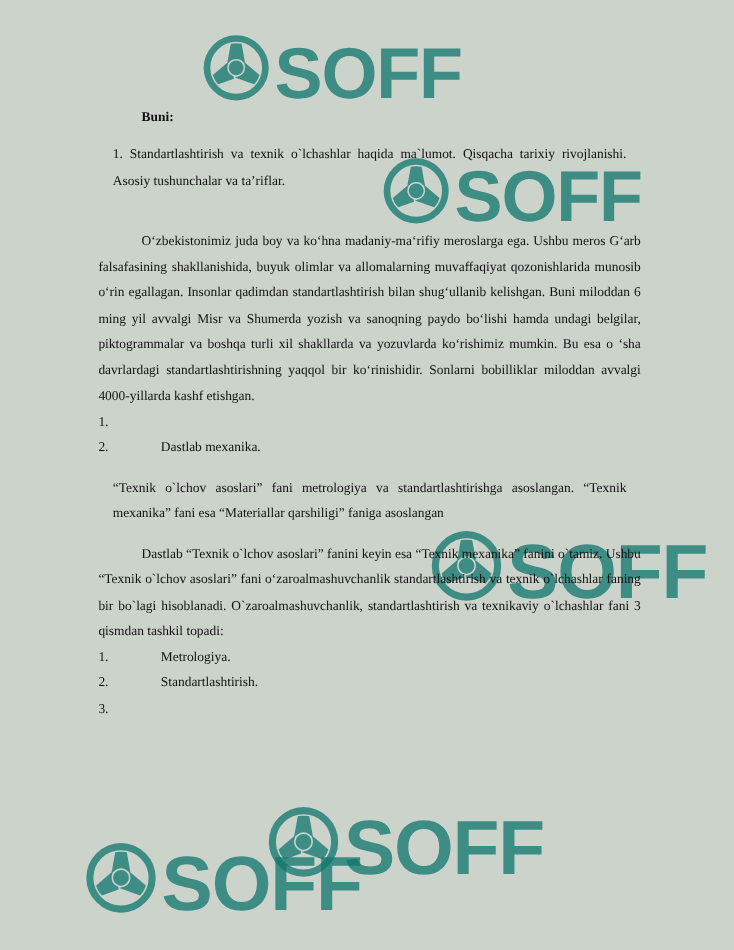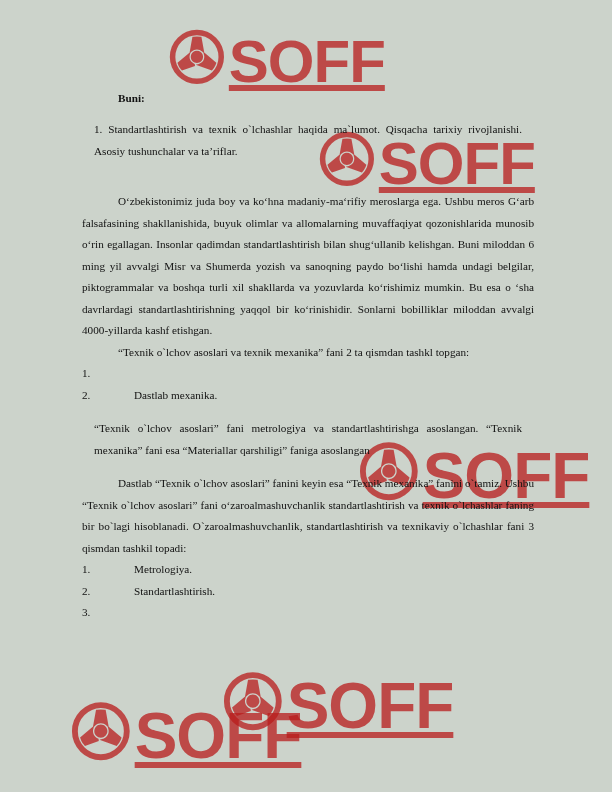--- a/index.html
+++ b/index.html
@@ -20,25 +20,24 @@
     position: absolute;
     inset: 0;
     pointer-events: none;
     overflow: hidden;
     z-index: 0;
   }
   .wm {
     position: absolute;
     font-family: "Liberation Sans", sans-serif;
     font-weight: bold;
-    color: #b91c1c;
+    color: #0f766e;
     opacity: 0.75;
     white-space: nowrap;
     letter-spacing: -1px;
-    text-decoration: underline;
   }
   .wm .wm-logo {
     display: inline-block;
     font-size: 1.15em;
     margin-right: 4px;
   }
   .wm1 { left: 168px; top: 18px;  font-size: 60px; }
   .wm2 { left: 318px; top: 120px; font-size: 60px; }
   .wm3 { left: 358px; top: 430px; font-size: 64px; }
   .wm4 { left: 70px;  top: 690px; font-size: 64px; }
@@ -100,21 +99,20 @@
   <div class="spacer-md"></div>
 
   <div class="line reja-head">Buni:</div>
 
   <div class="para-noind">1. Standartlashtirish va texnik o`lchashlar haqida ma`lumot. Qisqacha tarixiy rivojlanishi. Asosiy tushunchalar va ta’riflar.</div>
 
   <div class="spacer-md"></div>
 
   <p class="para">O‘zbekistonimiz juda boy va ko‘hna madaniy-ma‘rifiy meroslarga ega. Ushbu meros G‘arb falsafasining shakllanishida, buyuk olimlar va allomalarning muvaffaqiyat qozonishlarida munosib o‘rin egallagan. Insonlar qadimdan standartlashtirish bilan shug‘ullanib kelishgan. Buni miloddan 6 ming yil avvalgi Misr va Shumerda yozish va sanoqning paydo bo‘lishi hamda undagi belgilar, piktogrammalar va boshqa turli xil shakllarda va yozuvlarda ko‘rishimiz mumkin. Bu esa o ‘sha davrlardagi standartlashtirishning yaqqol bir ko‘rinishidir. Sonlarni bobilliklar miloddan avvalgi 4000-yillarda kashf etishgan.</p>
 
-  <p class="para">“Texnik o`lchov asoslari va texnik mexanika” fani 2 ta qismdan tashkl topgan:</p>
 
   <div class="numlist-row">
     <span class="num">1.</span>
   </div>
   <div class="numlist-row">
     <span class="num">2.</span>
     <span>Dastlab mexanika.</span>
   </div>
 
   <p class="para-noind">“Texnik o`lchov asoslari” fani metrologiya va standartlashtirishga asoslangan. “Texnik mexanika” fani esa “Materiallar qarshiligi” faniga asoslangan</p>

